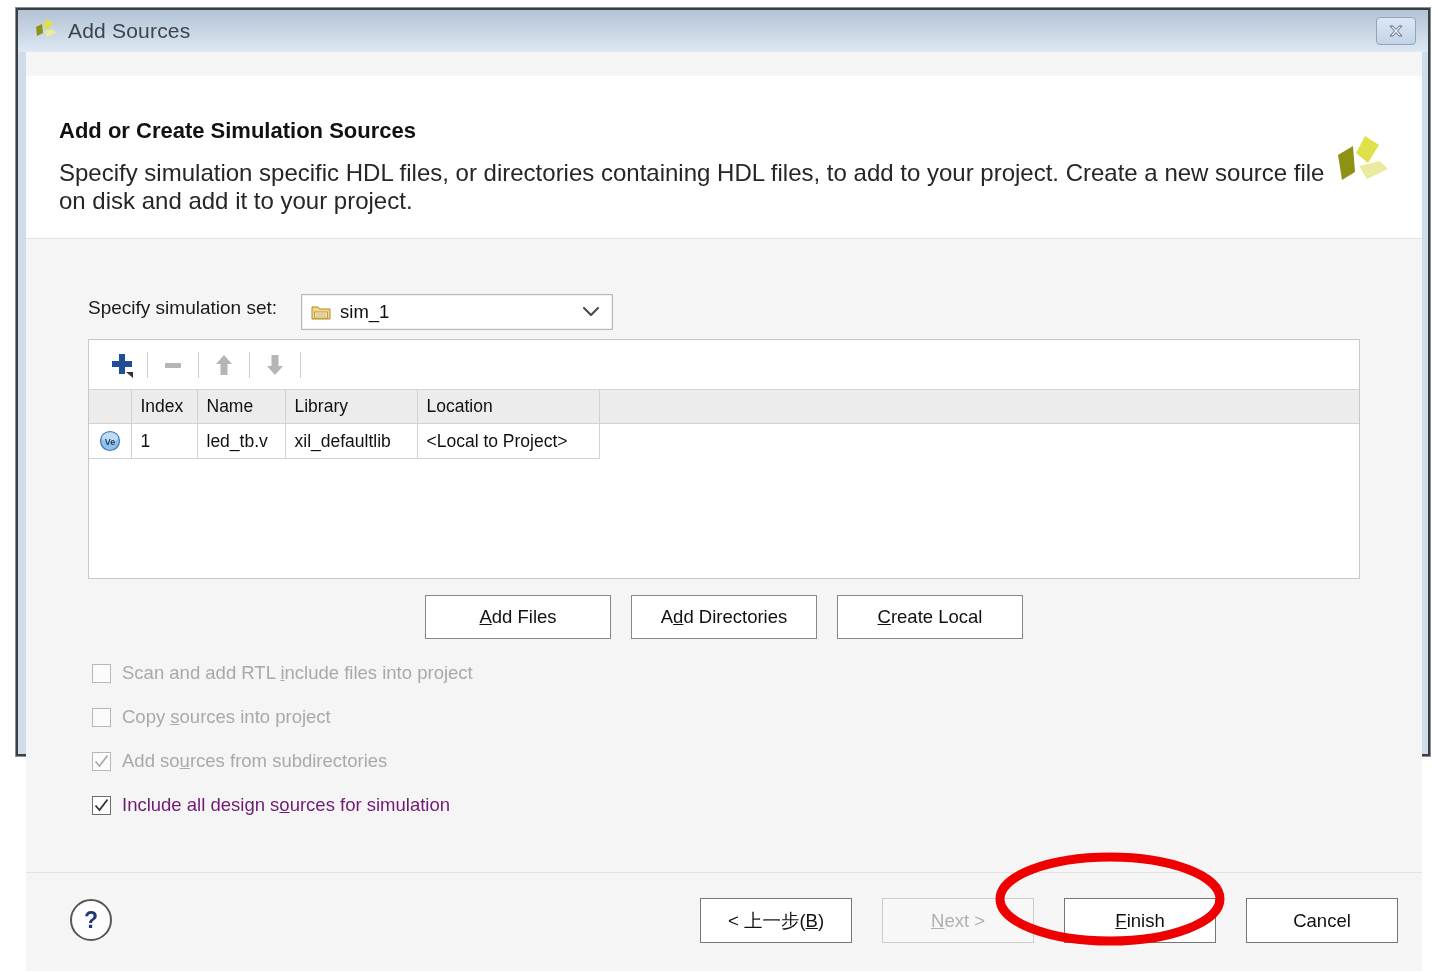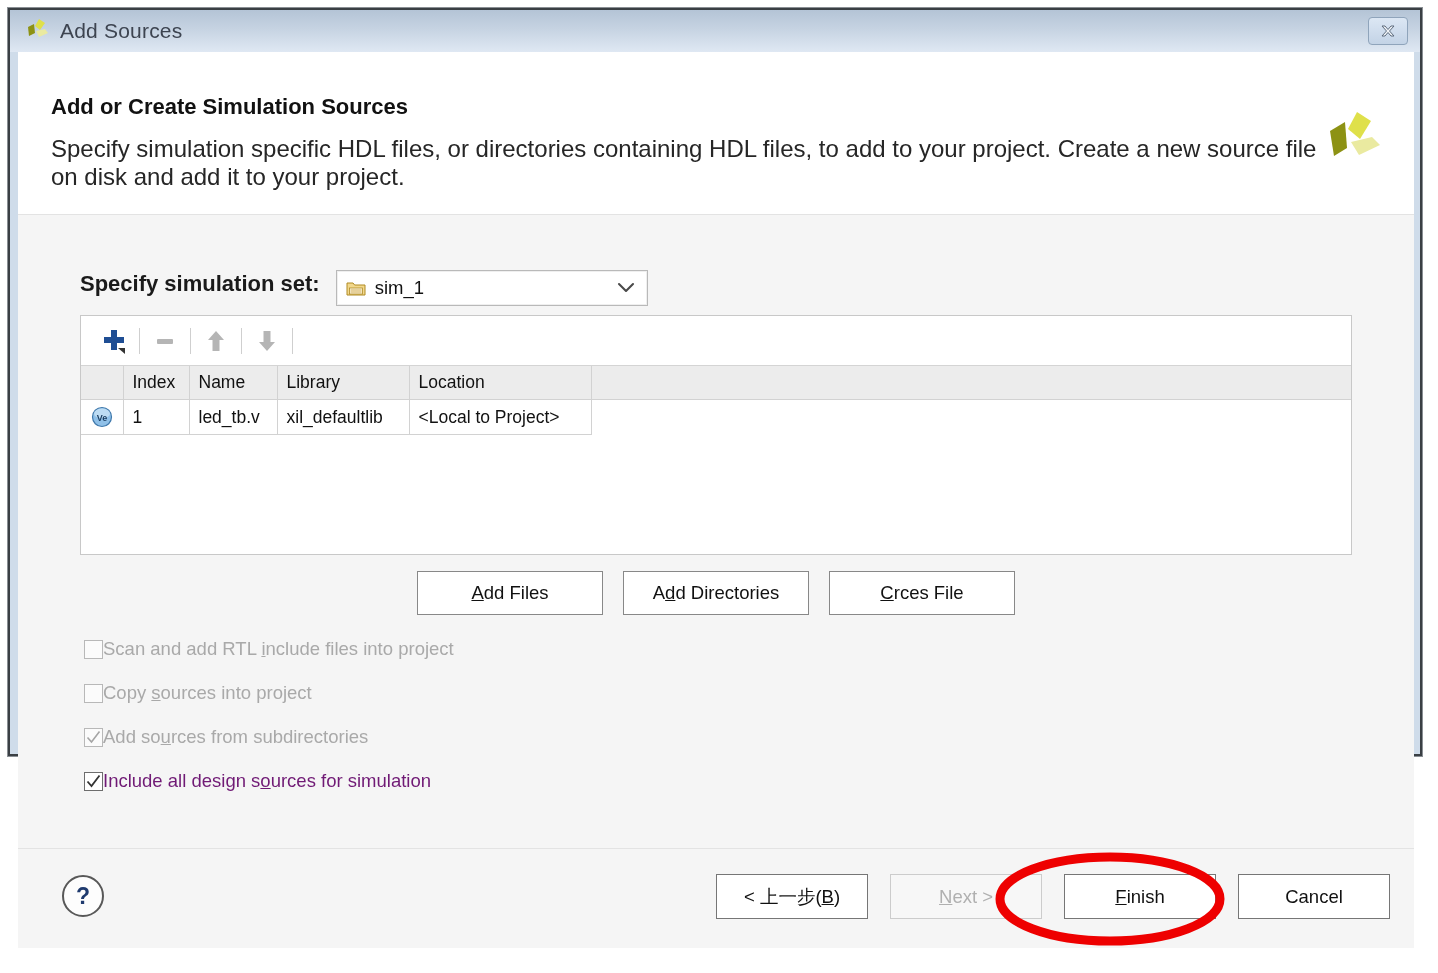--- a/index.html
+++ b/index.html
@@ -10,21 +10,21 @@
   body {
     width: 1438px;
     height: 973px;
     font-family: "Liberation Sans", sans-serif;
     overflow: hidden;
   }
 
   
   #dialog-window {
     position: absolute;
-    left: 8px;
+    left: 16px;
     top: 8px;
     width: 1414px;
     height: 748px;
     box-sizing: border-box;
     border: 2px solid #3a3f44;
     background: #cfdcea;
     box-shadow: 0 0 0 1px #8a8f94;
   }
 
   
@@ -76,20 +76,21 @@
     box-sizing: border-box;
   }
 
   
   #header-band {
     position: relative;
     height: 163px;
     background: #ffffff;
     border-bottom: 1px solid #e3e3e3;
     box-sizing: border-box;
+    margin-top: 24px;
   }
   #header-title {
     position: absolute;
     left: 33px;
     top: 42px;
     font-size: 22px;
     font-weight: bold;
     color: #111111;
   }
   #header-desc {
@@ -120,24 +121,23 @@
 
   
   #simset-row {
     position: absolute;
     left: 62px;
     top: 47px;
     display: flex;
     align-items: center;
   }
   #simset-label {
-    font-size: 22px;
+    font-size: 19px;
     color: #1a1a1a;
-    margin-right: 16px;
-    font-weight: bold;
+    margin-right: 24px;
   }
   #simset-combo {
     width: 312px;
     height: 36px;
     background: #ffffff;
     border: 1px solid #b9b9b9;
     box-shadow: 0 0 0 1px #efefef inset;
     display: flex;
     align-items: center;
     box-sizing: border-box;
@@ -275,21 +275,21 @@
     height: 19px;
     border: 1px solid #b8b8b8;
     background: #fbfbfb;
     box-sizing: border-box;
     position: relative;
     flex: 0 0 auto;
   }
   .cb-box.enabled { border-color: #6d6d6d; background:#ffffff; }
   .cb-box svg { position: absolute; left: 1px; top: 1px; }
   .cb-label {
-    margin-left: 0;
+    margin-left: 11px;
     font-size: 18.5px;
     color: #a9a9a9;
     white-space: nowrap;
   }
   .cb-row.enabled .cb-label { color: #701a75; }
 
   
   #footer-area {
     position: relative;
     height: 98px;
@@ -310,21 +310,21 @@
     font-size: 23px;
     font-weight: bold;
     color: #1f3a6e;
     box-sizing: border-box;
   }
   #nav-buttons {
     position: absolute;
     right: 24px;
     top: 25px;
     display: flex;
-    gap: 22px;
+    gap: 30px;
   }
   .nav-btn {
     width: 152px;
     height: 45px;
     background: #ffffff;
     border: 1px solid #767676;
     font-size: 18.5px;
     color: #111111;
     display: flex;
     align-items: center;
@@ -461,21 +461,21 @@
             <span>dd Files</span>
         </div>
         <div class="wide-btn">
           <span>A</span>
             <span class="mn">d</span>
             <span>d Directories</span>
         </div>
         <div class="wide-btn">
           <span></span>
             <span class="mn">C</span>
-            <span>rces File</span>
+            <span>reate Local</span>
         </div>
       </div>
 
       <div id="checkbox-group">
 
         <div class="cb-row">
           <span class="cb-box"></span>
           <span class="cb-label"><span>Scan and add RTL </span><span class="mn">i</span><span>nclude files into project</span></span>
         </div>
 

